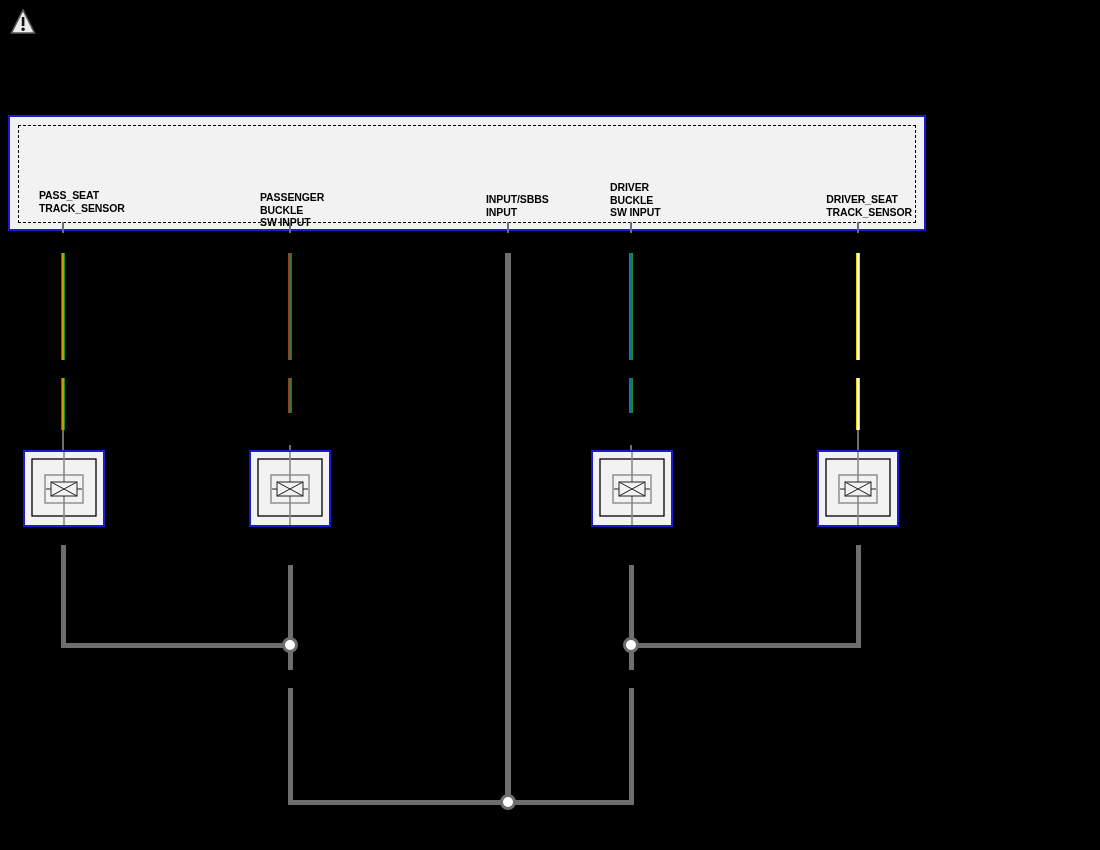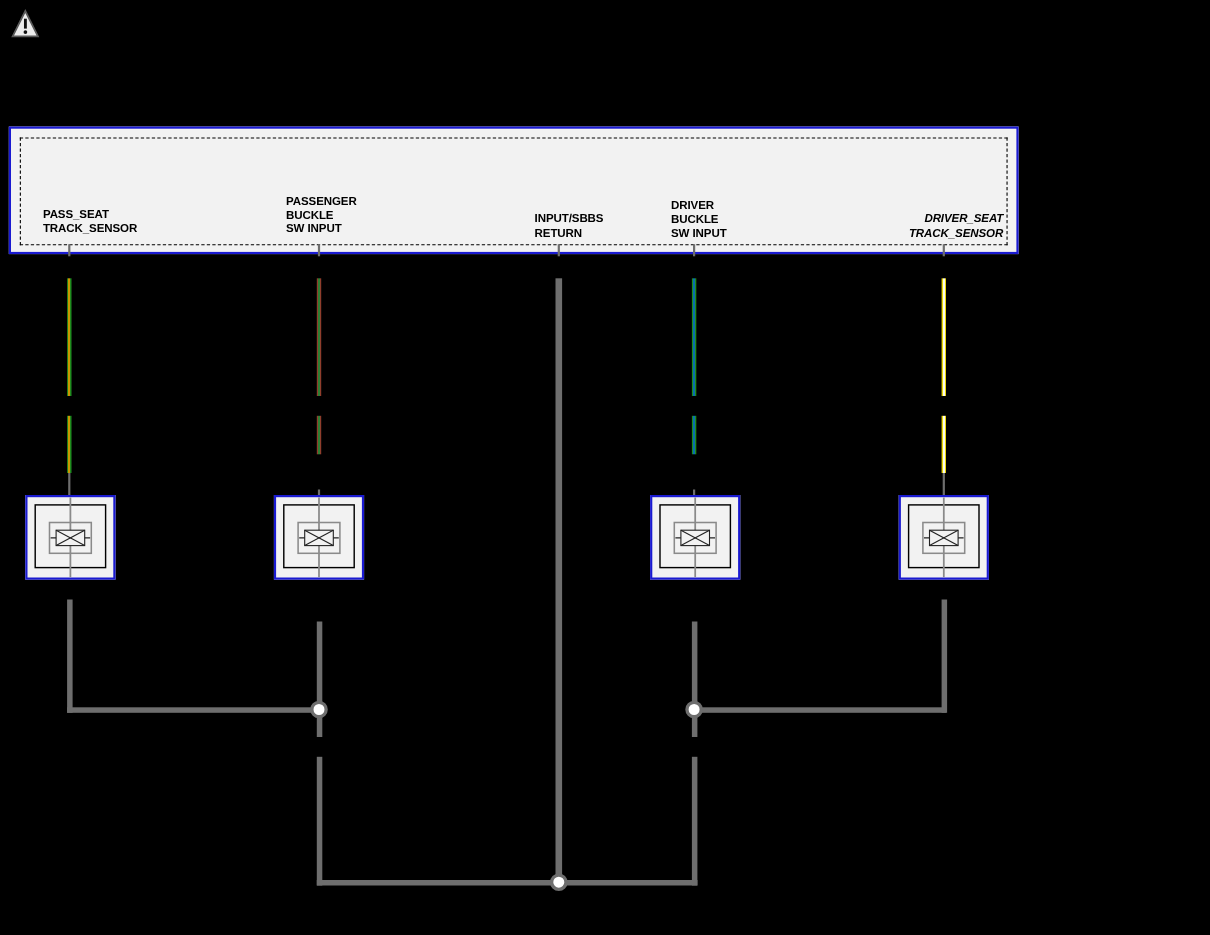--- a/index.html
+++ b/index.html
@@ -5,21 +5,21 @@
   html,body{margin:0;padding:0;background:#000;}
   #stage{position:relative;width:1100px;height:850px;background:#000;overflow:hidden;
          font-family:"Liberation Sans",sans-serif;}
   
   .module-box{position:absolute;left:8px;top:115px;width:914px;height:112px;
               background:#f2f2f2;border:2px solid #1a1ad1;}
   .module-dashed{position:absolute;left:8px;top:8px;right:8px;bottom:6px;
                  border:1px dashed #000;}
   .pin-label{position:absolute;color:#000;font-size:10.5px;font-weight:bold;
              line-height:12.5px;letter-spacing:-0.1px;white-space:nowrap;}
-  .pin-label.right{text-align:right;font-style:italic;}
+  .pin-label.right{text-align:left;}
   
   .wire{position:absolute;width:4px;}
   .gwire{position:absolute;}
   .splice{position:absolute;width:10px;height:10px;border-radius:50%;
           background:#fff;border:3px solid #6e6e6e;}
   .connector{position:absolute;top:450px;width:78px;height:73px;
              border:2px solid #1a1ad1;background:#f2f2f2;}
   .connector svg{display:block;}
   .warn{position:absolute;left:10px;top:8px;}
 </style>
@@ -35,29 +35,29 @@
   </svg>
 
   <div class="module-box">
     <div class="module-dashed"></div>
 
     <div class="pin-label" style="left:29px;top:72px">
       <div>PASS_SEAT</div>
       <div>TRACK_SENSOR</div>
     </div>
 
-    <div class="pin-label" style="left:250px;top:60px">
+    <div class="pin-label" style="left:250px;top:74px">
       <div>PASSENGER</div>
       <div>BUCKLE</div>
       <div>SW INPUT</div>
     </div>
 
     <div class="pin-label" style="left:476px;top:76px">
       <div>INPUT/SBBS</div>
-      <div>RETURN</div>
+      <div>INPUT</div>
     </div>
 
     <div class="pin-label" style="left:600px;top:64px">
       <div>DRIVER</div>
       <div>BUCKLE</div>
       <div>SW INPUT</div>
     </div>
 
     <div class="pin-label right" style="right:12px;top:76px">
       <div>DRIVER_SEAT</div>

